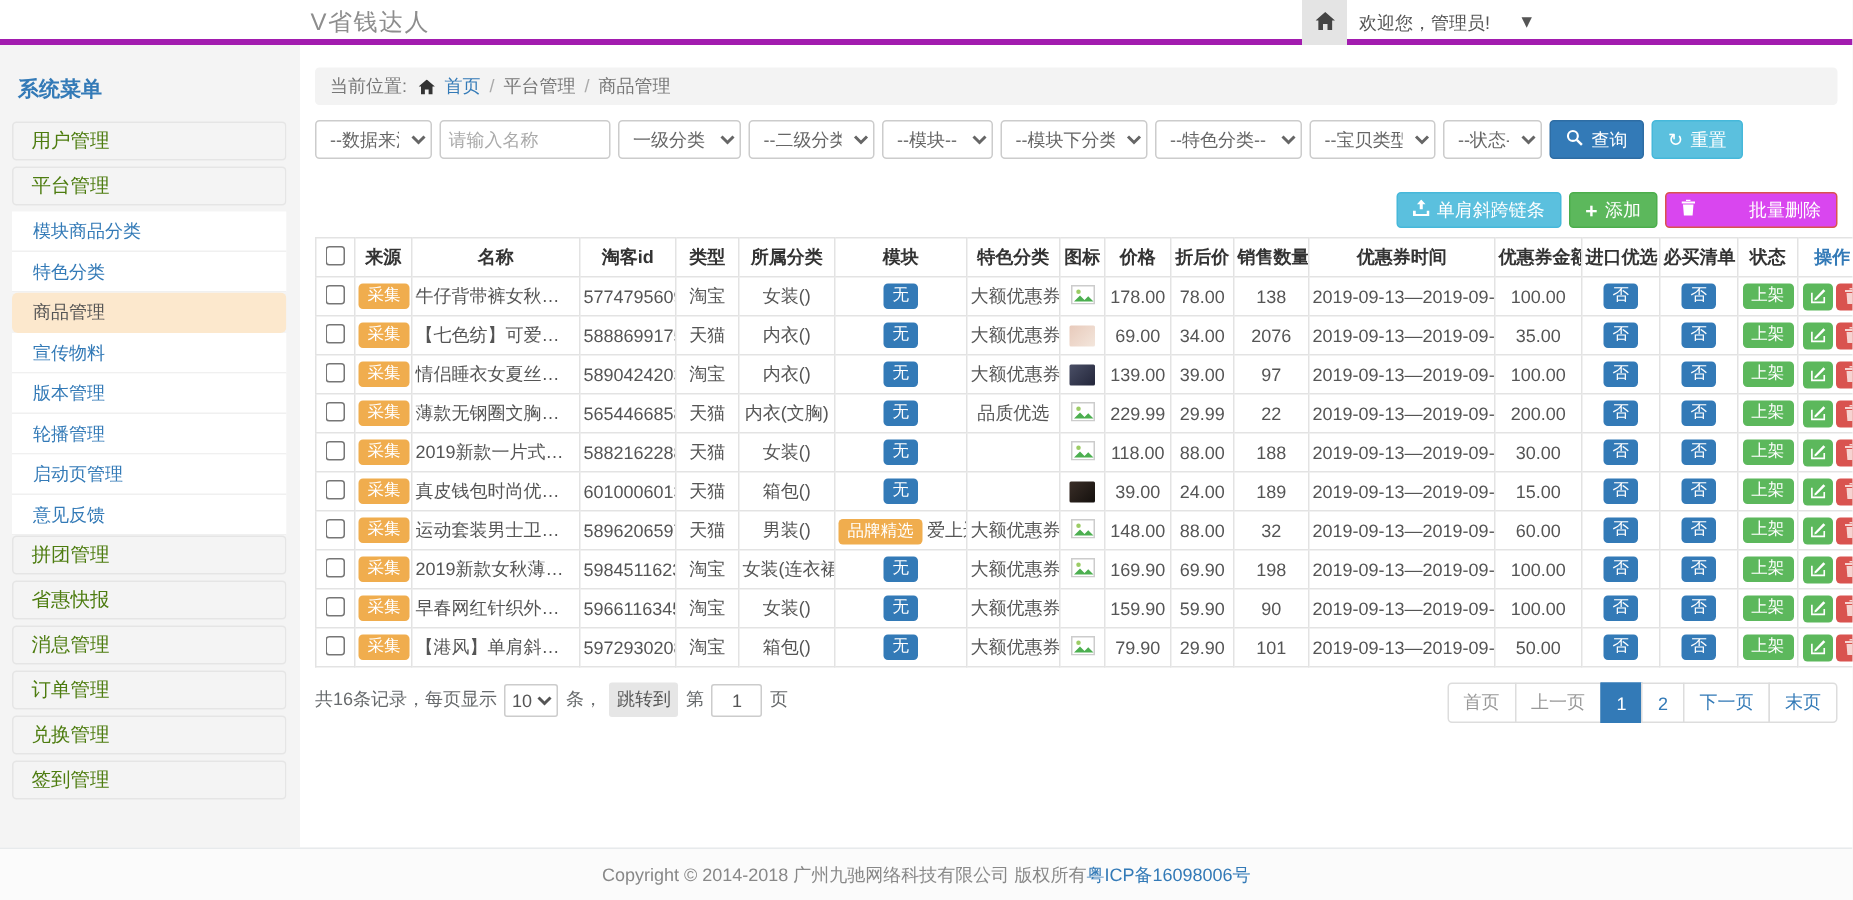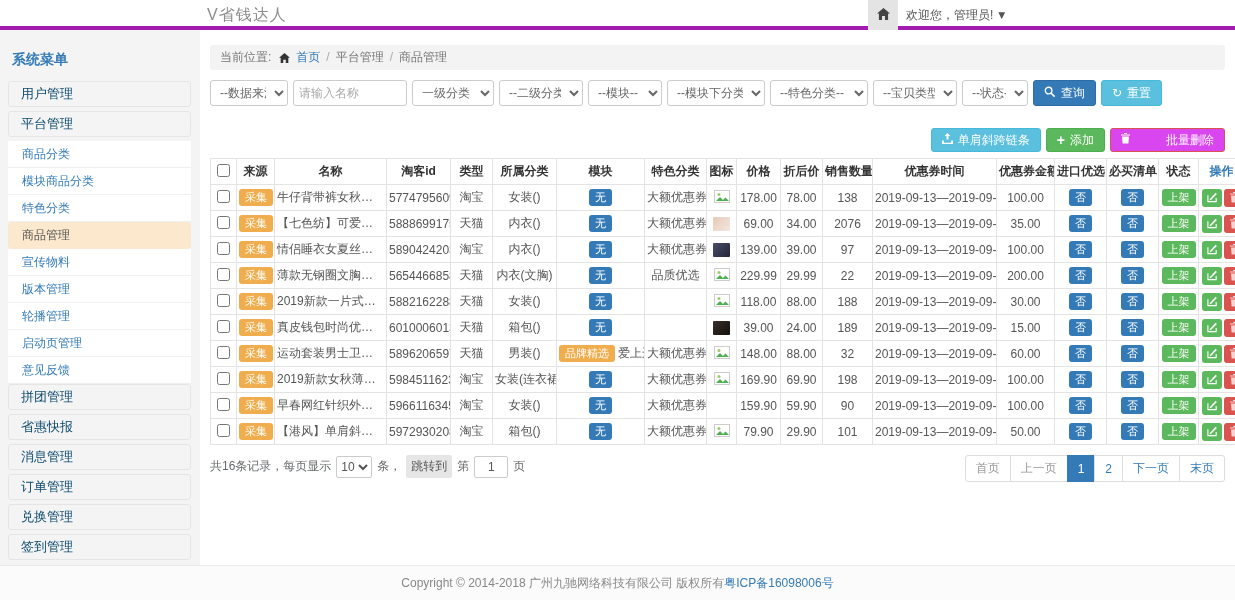--- a/index.html
+++ b/index.html
@@ -7,21 +7,21 @@
   body {
     position:relative; overflow:hidden;
     background:#f4f4f4;
     font-family:"Liberation Sans","DejaVu Sans",sans-serif;
     font-size:12px; color:#555;
   }
   
   .topbar { position:absolute; left:0; top:0; width:1235px; height:30px; background:#fff; border-bottom:4px solid #a21caf; z-index:5; }
   .app-title { position:absolute; left:207px; top:5px; font-size:16px; color:#8d8d8d; letter-spacing:1px; }
   .home-btn { position:absolute; left:868px; top:0; width:30px; height:30px; background:#e4e4e4; display:flex; align-items:center; justify-content:center; color:#444; cursor:pointer; }
-  .welcome { position:absolute; left:906px; top:0; height:30px; display:flex; align-items:center; gap:5px; color:#555; cursor:pointer; }
+  .welcome { position:absolute; left:906px; top:0; height:30px; display:flex; align-items:center; gap:21px; color:#555; cursor:pointer; }
   .caret { font-size:9px; color:#555; font-family:"DejaVu Sans",sans-serif; }
   
   .mainpanel { position:absolute; left:200px; top:30px; width:1035px; height:536px; background:#fff; }
   .main-inner { position:absolute; left:210px; top:30px; width:1015px; }
   .breadcrumb { margin-top:15px; height:25px; line-height:25px; background:#f3f3f3; border-radius:3px; padding:0 10px; color:#777; display:flex; align-items:center; gap:6px; width:100%; }
   .breadcrumb a { color:#337ab7; text-decoration:none; }
   .breadcrumb .sep { color:#aaa; }
   .bc-home-ico { display:inline-flex; color:#333; margin-left:2px; }
   
   .filter-row { margin-top:10px; display:flex; gap:5px; align-items:center; }
@@ -65,21 +65,21 @@
   .jump-input { width:34px; height:22px; border:1px solid #ccc; border-radius:2px; text-align:center; font-size:12px; color:#555; font-family:inherit; }
   .pager-right { display:flex; }
   .pg-btn { border:1px solid #ddd; background:#fff; color:#337ab7; font-size:12px; padding:4px 10px; margin-left:-1px; cursor:pointer; font-family:inherit; }
   .pg-btn:first-child { border-radius:3px 0 0 3px; margin-left:0; }
   .pg-btn:last-child { border-radius:0 3px 3px 0; }
   .pg-btn.disabled { color:#999; }
   .pg-btn.active { background:#337ab7; border-color:#337ab7; color:#fff; }
   
   .sidebar { position:absolute; left:8px; top:45px; width:183px; height:520px; overflow:hidden; }
   .side-title { font-size:14px; font-weight:bold; color:#337ab7; padding:6px 4px 12px 4px; }
-  .side-group { height:26px; line-height:24px; background:#f4f4f4; border:1px solid #e5e5e5; border-radius:3px; padding:0 12px; margin-bottom:4px; font-size:13px; color:#0c4a6e; cursor:pointer; }
+  .side-group { height:26px; line-height:24px; background:#f4f4f4; border:1px solid #e5e5e5; border-radius:3px; padding:0 12px; margin-bottom:4px; font-size:13px; color:#4d7c0f; cursor:pointer; }
   .side-sub { height:27px; line-height:26px; background:#fff; border-bottom:1px solid #f0f0f0; padding:0 14px; font-size:12px; color:#337ab7; cursor:pointer; }
   .side-sub.active { background:#fce8cd; border-radius:4px; color:#555; border-bottom-color:transparent; }
   
   .footer { position:absolute; left:0; bottom:0; width:1235px; height:35px; background:#fbfbfb; border-top:1px solid #e7eaec; text-align:center; line-height:34px; font-size:12px; color:#888; z-index:6; }
   .footer a { color:#337ab7; text-decoration:none; }
 </style>
 </head>
 <body>
 
 <div class="topbar">
@@ -95,21 +95,20 @@
   </div>
 </div>
 
 <div class="mainpanel"></div>
 
 <aside class="sidebar">
   <div class="side-title">系统菜单</div>
   <div id="side-menu">
       <div class="side-group">用户管理</div>
       <div class="side-group">平台管理</div>
-      <div class="side-sub">商品分类</div>
       <div class="side-sub">模块商品分类</div>
       <div class="side-sub">特色分类</div>
       <div class="side-sub active">商品管理</div>
       <div class="side-sub">宣传物料</div>
       <div class="side-sub">版本管理</div>
       <div class="side-sub">轮播管理</div>
       <div class="side-sub">启动页管理</div>
       <div class="side-sub">意见反馈</div>
       <div class="side-group">拼团管理</div>
       <div class="side-group">省惠快报</div>

